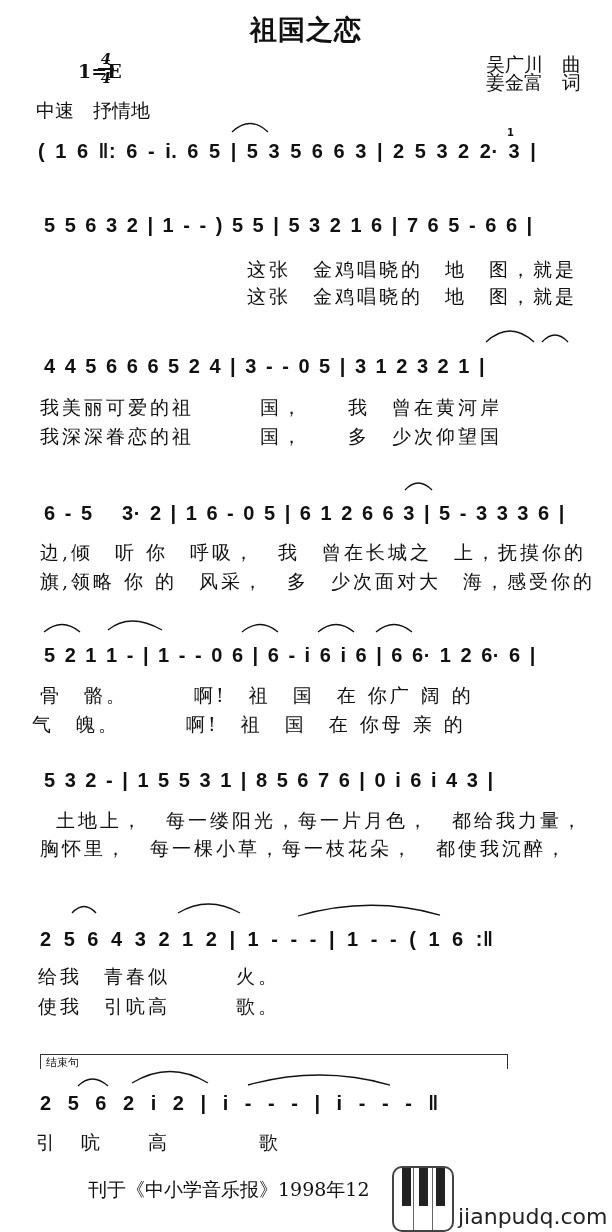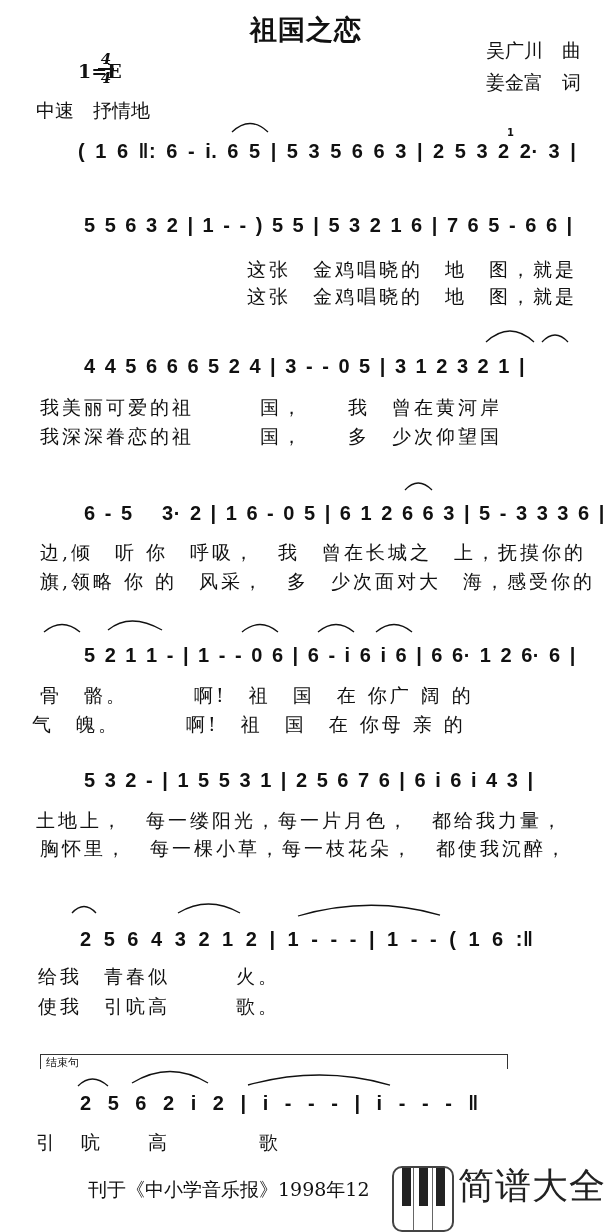--- a/index.html
+++ b/index.html
@@ -7,40 +7,40 @@
          font-family: "DejaVu Sans", sans-serif; color: #111; }
   .abs { position: absolute; white-space: nowrap; }
   .title { left: 0; width: 612px; top: 12px; text-align: center; font-family: "DejaVu Serif", serif;
            font-size: 27px; font-weight: bold; letter-spacing: 1px; }
   .credit { font-family: "DejaVu Serif", serif; font-size: 19px; }
   .key { left: 32px; top: 60px; font-family: "DejaVu Serif", serif; font-size: 19px; font-weight: bold; margin-left: 46px; }
   .frac { position: absolute; left: 98px; top: 52px; width: 16px; text-align: center;
           font-family: "DejaVu Serif", serif; font-weight: bold; font-size: 15px; line-height: 15px; font-style: italic; }
   .frac .bar { display: block; height: 2px; background: #111; margin: 1px 0; }
   .tempo { left: 36px; top: 98px; font-size: 19px; }
-  .notes { font-family: "Liberation Sans", sans-serif; font-weight: bold; font-size: 20px; letter-spacing: 0.5px; margin-left: 40px; }
+  .notes { font-family: "Liberation Sans", sans-serif; font-weight: bold; font-size: 20px; letter-spacing: 0.5px; }
   .lyric { font-family: "DejaVu Serif", serif; font-size: 19px; letter-spacing: 3px; }
   svg.arcs { position: absolute; left: 0; top: 0; pointer-events: none; }
   .footer { left: 88px; top: 1177px; font-family: "DejaVu Serif", serif; font-size: 19px; text-align: right; }
   .logo { position: absolute; left: 388px; top: 1162px; width: 224px; height: 70px; background: #fff; }
   .piano { position: absolute; left: 4px; top: 4px; width: 58px; height: 62px; border: 2px solid #444;
            border-radius: 10px; background: #fff; overflow: hidden; }
   .piano .wk { position: absolute; top: 0; bottom: 0; width: 1px; background: #666; }
   .piano .bk { position: absolute; top: 0; height: 38px; width: 9px; background: #222; }
   .logo-cn { position: absolute; left: 70px; top: 0px; font-size: 36px; font-family: "DejaVu Sans", sans-serif; color: #222; letter-spacing: 1px; }
   .logo-url { position: absolute; left: 70px; top: 42px; font-size: 22px; font-family: "DejaVu Sans", sans-serif; color: #222; }
   .ending-box { position: absolute; left: 40px; top: 1054px; width: 466px; height: 14px;
                 border-top: 1px solid #333; border-left: 1px solid #333; border-right: 1px solid #333; }
   .ending-label { left: 46px; top: 1055px; font-size: 11px; font-family: "DejaVu Serif", serif; }
 </style>
 </head>
 <body>
 
 <div class="abs title">祖国之恋</div>
-<div class="abs credit" style="left:486px; top:38px;">吴广川　曲</div>
+<div class="abs credit" style="left:486px; top:52px;">吴广川　曲</div>
 <div class="abs credit" style="left:486px; top:70px;text-align:center;">姜金富　词</div>
 <div class="abs key">1=E</div>
 <div class="frac">
   <span>4</span>
   <span class="bar"></span>
   <span>4</span>
 </div>
 <div class="abs tempo">中速　抒情地</div>
 
 <div>
@@ -66,22 +66,22 @@
   <div class="abs lyric" style="left:40px; top:569px;">旗,领略 你 的　风采，　多　少次面对大　海，感受你的</div>
 </div>
 
 <div>
   <div class="abs notes" style="left:44px; top:644px; word-spacing:3px;">5 2 1 1 - | 1 - - 0 6 | 6 - i 6 i 6 | 6 6· 1 2 6· 6 |</div>
   <div class="abs lyric" style="left:40px; top:683px;">骨　骼。　　　啊!　祖　国　在 你广 阔 的</div>
   <div class="abs lyric" style="left:32px; top:712px;">气　魄。　　　啊!　祖　国　在 你母 亲 的</div>
 </div>
 
 <div>
-  <div class="abs notes" style="left:44px; top:769px; word-spacing:3px;">5 3 2 - | 1 5 5 3 1 | 2 5 6 7 6 | 6 i 6 i 4 3 |</div>
-  <div class="abs lyric" style="left:36px; top:808px;">土地上，　每一缕阳光，每一片月色，　都给我力量，</div>
+  <div class="abs notes" style="left:44px; top:769px; word-spacing:3px;">5 3 2 - | 1 5 5 3 1 | 8 5 6 7 6 | 0 i 6 i 4 3 |</div>
+  <div class="abs lyric" style="left:56px; top:808px;">土地上，　每一缕阳光，每一片月色，　都给我力量，</div>
   <div class="abs lyric" style="left:40px; top:836px;">胸怀里，　每一棵小草，每一枝花朵，　都使我沉醉，</div>
 </div>
 
 <div>
   <div class="abs notes" style="left:40px; top:928px; word-spacing:6px;">2 5 6 4 3 2 1 2 | 1 - - - | 1 - - ( 1 6 :‖</div>
   <div class="abs lyric" style="left:38px; top:964px;">给我　青春似　　　火。</div>
   <div class="abs lyric" style="left:38px; top:994px;">使我　引吭高　　　歌。</div>
 </div>
 
 <div>
@@ -114,14 +114,14 @@
 <div class="abs footer">刊于《中小学音乐报》1998年12</div>
 
 <div class="logo">
   <div class="piano">
     <span class="wk" style="left:19px;"></span>
     <span class="wk" style="left:38px;"></span>
     <span class="bk" style="left:8px;"></span>
     <span class="bk" style="left:25px;"></span>
     <span class="bk" style="left:42px;"></span>
   </div>
-  <div class="logo-cn">简谱大全</div>
+  <div class="logo-url">jianpudq.com</div>
 </div>
 
 </body></html>

